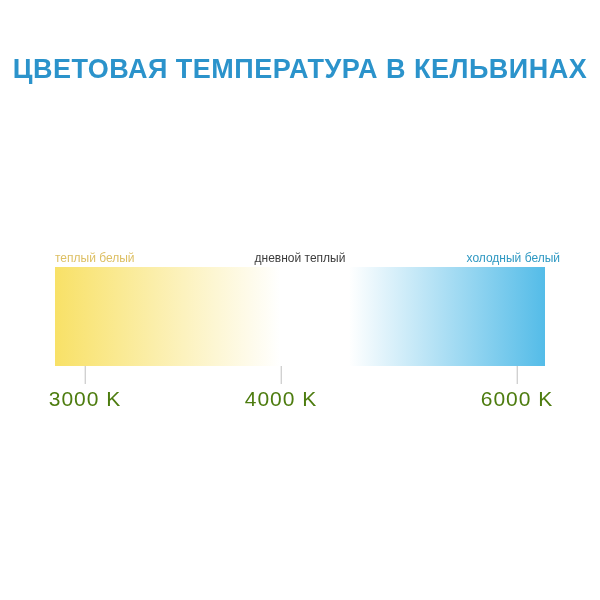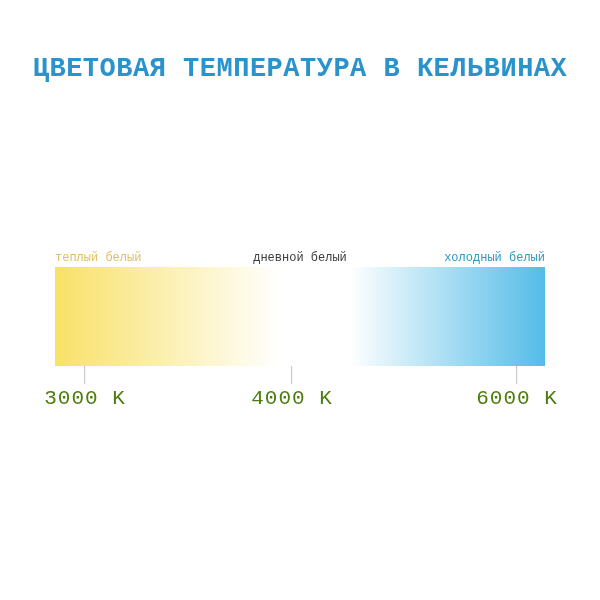--- a/index.html
+++ b/index.html
@@ -6,21 +6,21 @@
     margin: 0;
     padding: 0;
     background: #ffffff;
   }
   .canvas {
     position: relative;
     width: 600px;
     height: 424px;
     background: #ffffff;
     overflow: hidden;
-    font-family: Liberation Mono, monospace;
+    font-family: Liberation Sans, sans-serif;
   }
   .title {
     position: absolute;
     top: 54px;
     left: 0;
     width: 600px;
     margin: 0;
     text-align: center;
     font-size: 27px;
     font-weight: 700;
@@ -30,38 +30,38 @@
   .zone-label {
     position: absolute;
     top: 239px;
     font-size: 12px;
     font-weight: 400;
     white-space: nowrap;
     margin-top: 12px;
   }
   .zone-label.warm  { left: 55px;  color: #ddbf63; }
   .zone-label.day   { left: 55px;  width: 490px; text-align: center; color: #3c3c3c; }
-  .zone-label.cool  { right: 55px; color: #2e98c2; }
+  .zone-label.cool  { right: 40px; color: #2e98c2; }
   .gradient-bar {
     position: absolute;
     left: 55px;
     top: 267px;
     width: 490px;
     height: 99px;
     
     background: linear-gradient(90deg, #f8e167 0%, #ffffff 46%, #ffffff 60%, #54bce8 100%);
   }
   .tick {
     position: absolute;
     top: 366px;
     transform: translateX(-50%);
     text-align: center;
   }
   .tick-3000 { left: 85px; }
-  .tick-4000 { left: 292px; }
+  .tick-4000 { left: 281px; }
   .tick-6000 { left: 517px; text-align: center; }
   .tick-line {
     width: 1px;
     height: 18px;
     margin: 0 auto;
     background: #bfbfbf;
   }
   .tick-label {
     margin-top: 3px;
     font-size: 21px;
@@ -72,21 +72,21 @@
 </style>
 </head>
 <body>
 
 <div class="canvas">
 
   <h1 class="title" style="color: rgb(43, 147, 203);">ЦВЕТОВАЯ ТЕМПЕРАТУРА В КЕЛЬВИНАХ</h1>
 
   <span class="zone-label warm">теплый белый</span>
 
-  <span class="zone-label day">дневной белый</span>
+  <span class="zone-label day">дневной теплый</span>
 
   <span class="zone-label cool">холодный белый</span>
 
   <div class="gradient-bar" style="background: linear-gradient(90deg, rgb(248, 225, 103) 0%, rgb(255, 255, 255) 46%, rgb(255, 255, 255) 60%, rgb(84, 188, 232) 100%);"></div>
 
   <div class="tick tick-3000">
     <div class="tick-line"></div>
     <div class="tick-label">3000 K</div>
   </div>
 

